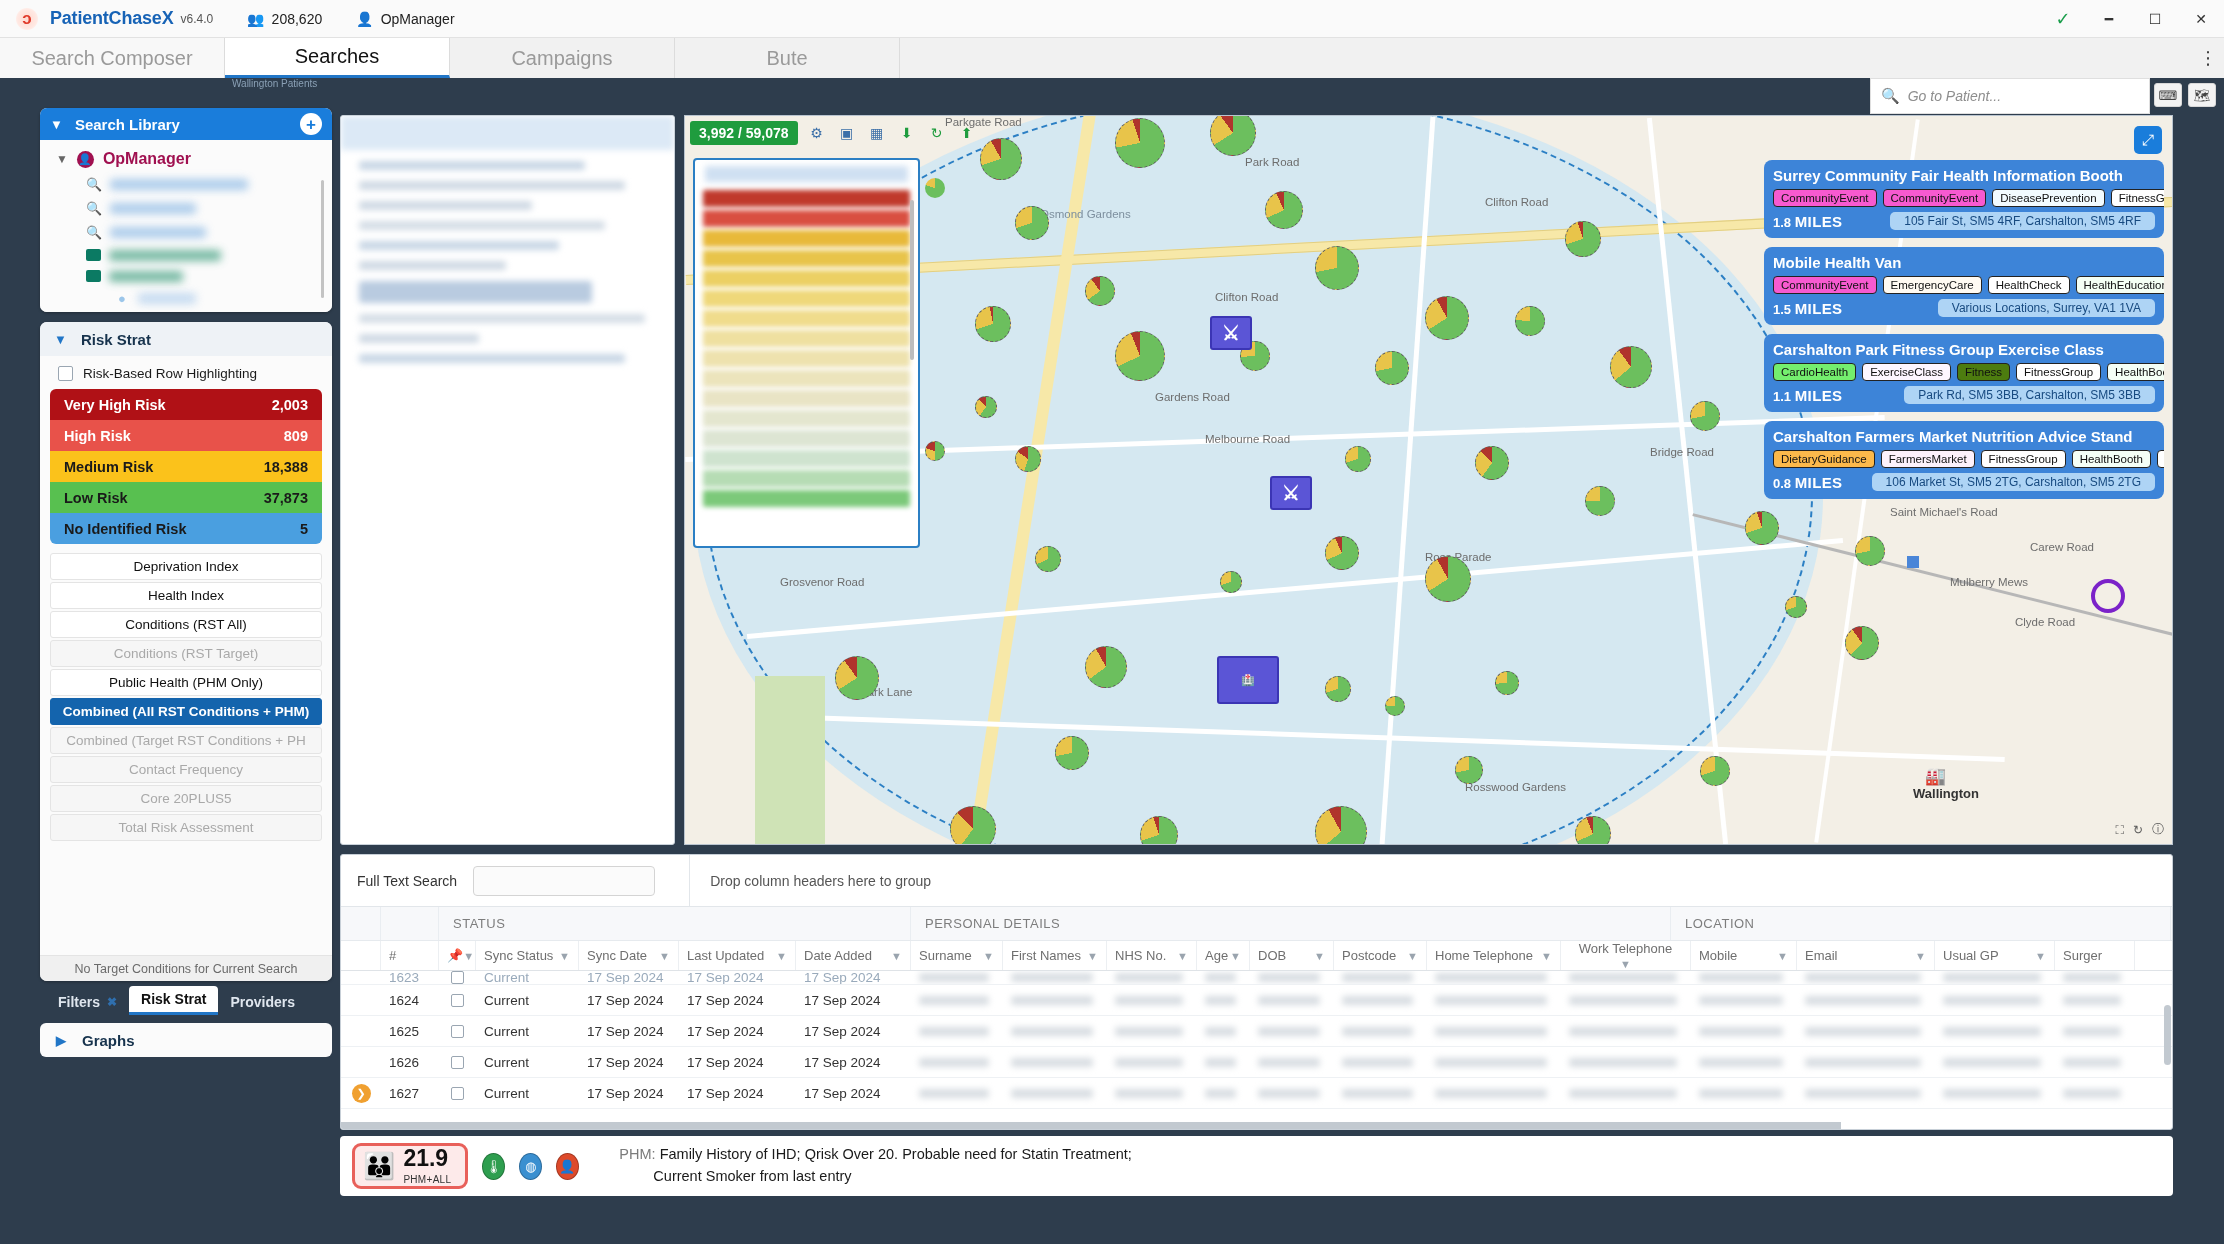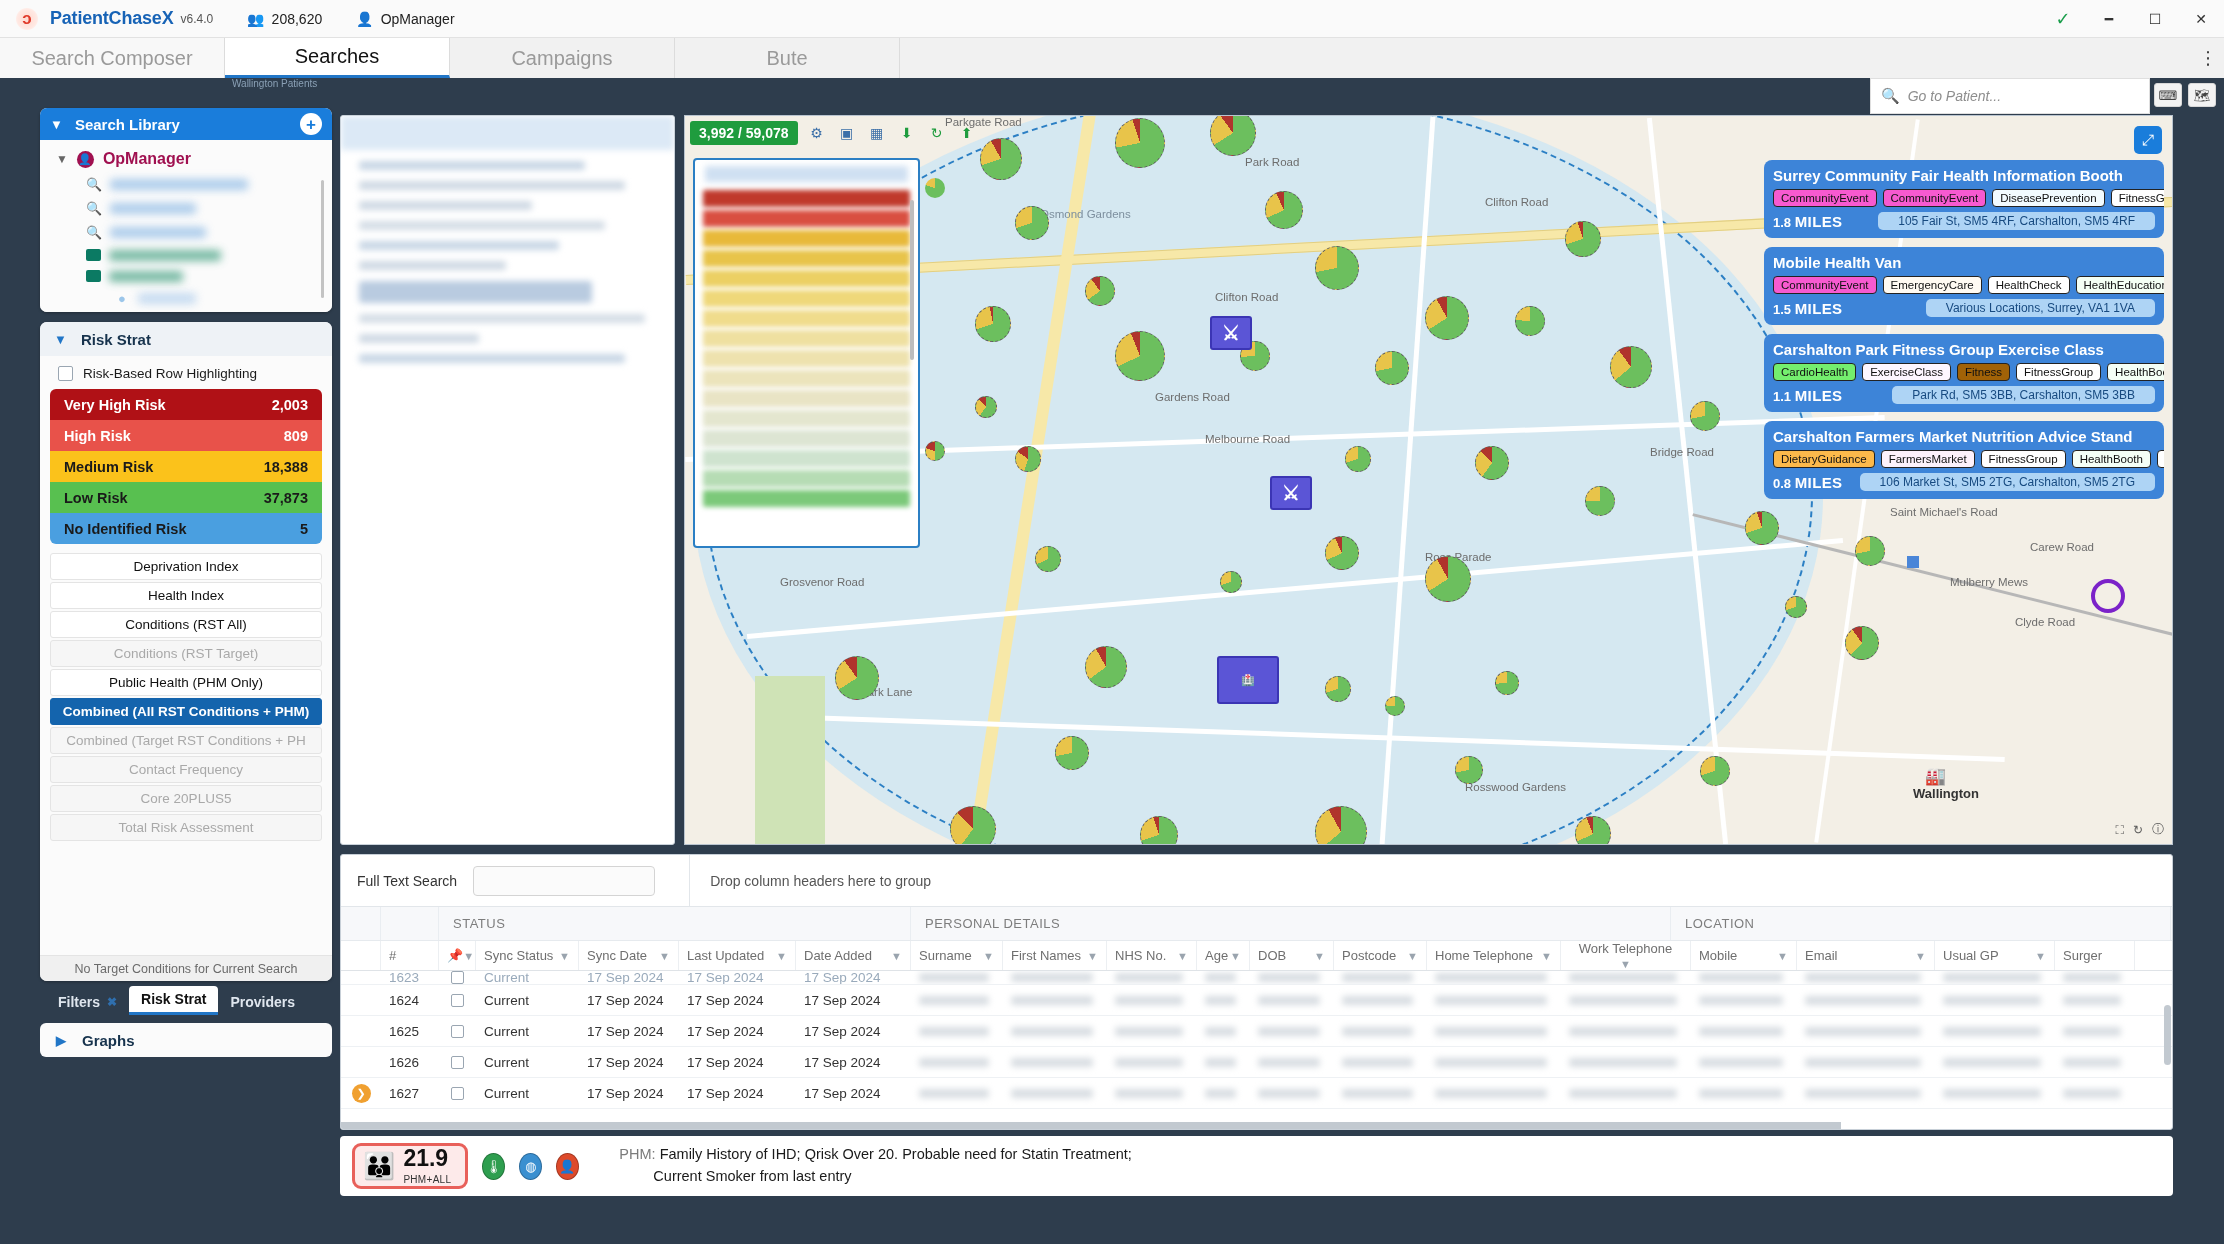--- a/index.html
+++ b/index.html
@@ -179,21 +179,21 @@
   
   .cards { position:absolute; right:8px; top:44px; width:400px; display:flex; flex-direction:column; gap:9px;}
   .card { background:#3d84d8; border-radius:8px; padding:7px 9px 8px 9px; color:#fff; overflow:hidden;}
   .card-title { font-size:15px; font-weight:bold; margin-bottom:5px; white-space:nowrap;}
   .chips { display:flex; gap:6px; margin-bottom:5px; }
   .chip { font-size:11.5px; padding:2px 7px; border-radius:4px; border:1px solid #222; white-space:nowrap; color:#111;}
   .card-foot { display:flex; align-items:center; gap:10px;}
   .miles { font-size:13px; font-weight:bold; white-space:nowrap;}
   .miles small { font-size:15px; font-variant:small-caps; letter-spacing:.4px;}
   .addr { margin-left:auto; background:#aed4f5; color:#174a80; font-size:12px;
-     padding:2px 20px; border-radius:5px; white-space:nowrap; }
+     padding:2px 14px; border-radius:5px; white-space:nowrap; }
 
   
   .gridwrap { position:absolute; left:340px; top:854px; width:1833px; height:276px;
     background:#fff; border:1px solid #c7cfd7; border-radius:3px; overflow:hidden;}
   .grid-toolbar { height:52px; display:flex; align-items:center; border-bottom:1px solid #e2e6ea;}
   .fts-label { margin-left:16px; font-size:14px; color:#333;}
   .fts-input { margin-left:16px; width:182px; height:30px; background:#fbfbfb;
     border:1px solid #d4d4d4; border-radius:4px;}
   .drop-zone { margin-left:34px; font-size:14px; color:#555; border-left:1px solid #e2e6ea;
     height:52px; display:flex; align-items:center; padding-left:20px; flex:1;}
@@ -554,21 +554,21 @@
           <div class="card-foot">
             <span class="miles">1.5 <small>MILES</small></span>
             <span class="addr">Various Locations, Surrey, VA1 1VA</span>
           </div>
         </div>
         <div class="card">
           <div class="card-title">Carshalton Park Fitness Group Exercise Class</div>
           <div class="chips">
             <span class="chip" style="background: rgb(116, 238, 110);">CardioHealth</span>
             <span class="chip" style="background: rgb(253, 246, 255);">ExerciseClass</span>
-            <span class="chip" style="background: #a16207;">Fitness</span>
+            <span class="chip" style="background: #4d7c0f;">Fitness</span>
             <span class="chip" style="background: rgb(255, 255, 255);">FitnessGroup</span>
             <span class="chip" style="background: rgb(244, 255, 246);">HealthBooth</span>
           </div>
           <div class="card-foot">
             <span class="miles">1.1 <small>MILES</small></span>
             <span class="addr">Park Rd, SM5 3BB, Carshalton, SM5 3BB</span>
           </div>
         </div>
         <div class="card">
           <div class="card-title">Carshalton Farmers Market Nutrition Advice Stand</div>

